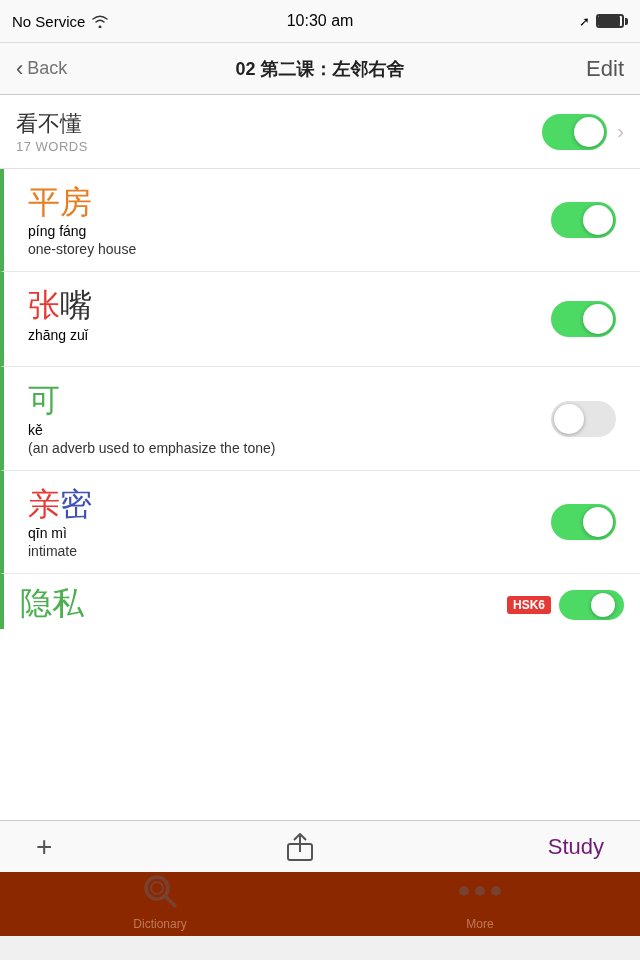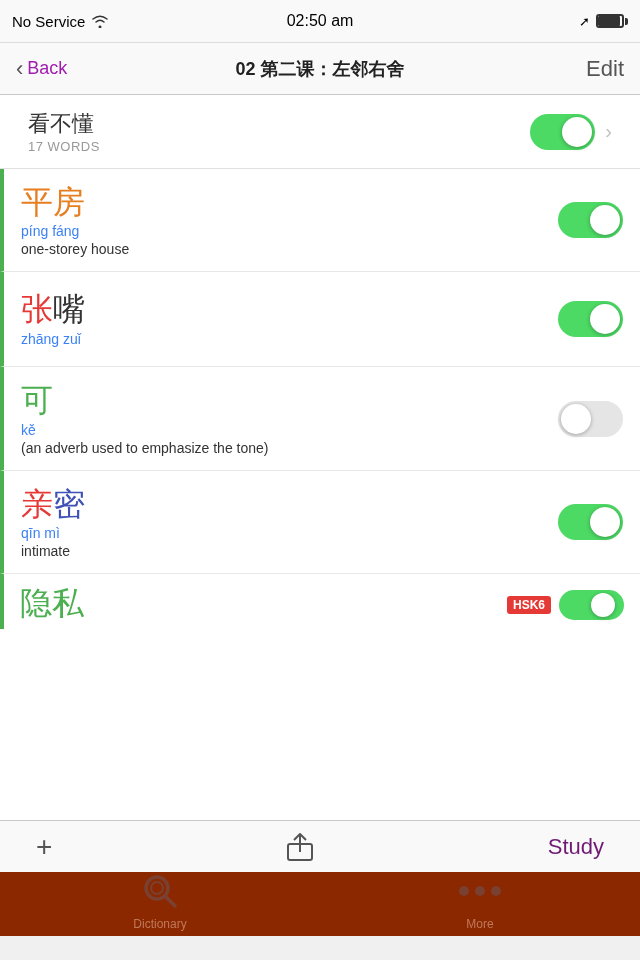--- a/index.html
+++ b/index.html
@@ -80,21 +80,21 @@
     #main-content {
       height: 725px;
       overflow-y: auto;
       background: #fff;
     }
 
     
     .section-header {
       display: flex;
       align-items: center;
-      padding: 14px 28px;
+      padding: 14px 16px;
       border-bottom: 1px solid #e0e0e0;
       background: #fff;
     }
     .section-header-text {
       flex: 1;
     }
     .section-title {
       font-size: 22px;
       color: #333;
     }
@@ -109,38 +109,37 @@
       gap: 10px;
     }
     .chevron-right {
       color: #c0c0c0;
       font-size: 20px;
     }
 
     
     .word-row {
       display: flex;
-      align-items: center;
-      padding: 14px 17px;
+      padding: 14px 24px;
       border-bottom: 1px solid #e8e8e8;
       border-left: 4px solid #404040;
       background: #fff;
       min-height: 95px;
     }
     .word-info {
       flex: 1;
     }
     .word-chinese {
       font-size: 32px;
       line-height: 1.2;
       margin-bottom: 2px;
     }
     .word-pinyin {
       font-size: 14px;
-      color: #3b82f6;
+      color: #000000;
       margin-bottom: 2px;
     }
     .word-definition {
       font-size: 14px;
       color: #333;
     }
     .word-row-right {
       display: flex;
       align-items: center;
       gap: 8px;
@@ -284,38 +283,38 @@
 <div id="status-bar">
   <div id="status-left">
     <span>No Service</span>
 
     <svg width="18" height="14" viewBox="0 0 18 14">
       <path d="M9 11.5 C9.8 11.5 10.5 12.2 10.5 13 C10.5 13.8 9.8 14.5 9 14.5 C8.2 14.5 7.5 13.8 7.5 13 C7.5 12.2 8.2 11.5 9 11.5Z" fill="#333"></path>
       <path d="M5 8 Q9 4.5 13 8" fill="none" stroke="#333" stroke-width="1.5" stroke-linecap="round"></path>
       <path d="M2 5 Q9 -0.5 16 5" fill="none" stroke="#333" stroke-width="1.5" stroke-linecap="round"></path>
     </svg>
   </div>
-  <div id="status-center">02:50 am</div>
+  <div id="status-center">10:30 am</div>
   <div id="status-right">
 
     <span style="font-size:13px;">➚</span>
 
     <div class="battery">
       <div class="battery-body">
         <div class="battery-fill"></div>
       </div>
       <div class="battery-tip"></div>
     </div>
   </div>
 </div>
 
 <div id="nav-bar">
   <div id="back-btn">
     <span style="font-size:22px; color:#555;">‹</span>
-    <span style="font-size:18px; color:#a21caf;">Back</span>
+    <span style="font-size:18px; color:#737373;">Back</span>
   </div>
   <div id="nav-title">02 第二课：左邻右舍</div>
   <div id="edit-btn" style="color:#555; font-size:22px;">Edit</div>
 </div>
 
 <div id="main-content">
 
   <div class="section-header">
     <div class="section-header-text">
       <div class="section-title">看不懂</div>

